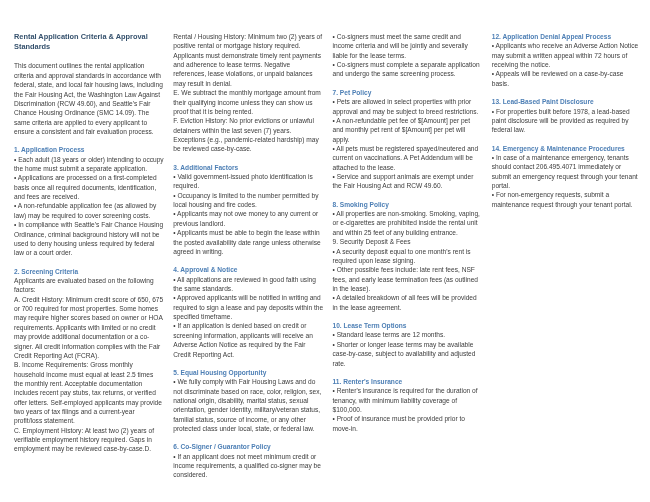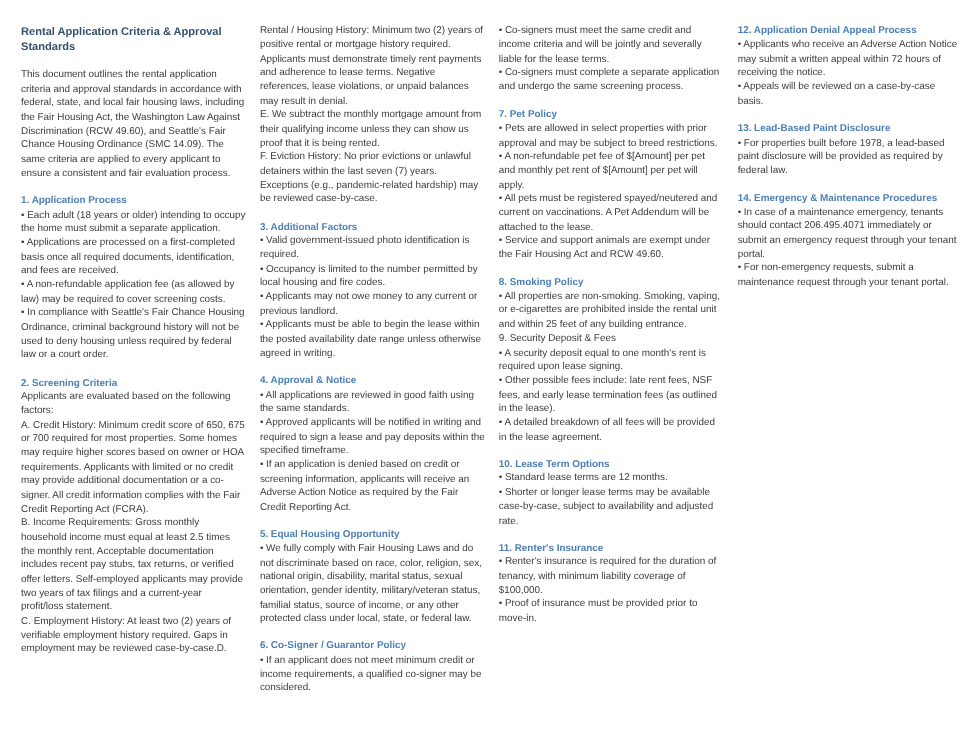--- a/index.html
+++ b/index.html
@@ -11,21 +11,21 @@
   .page {
     width: 650px;
     height: 502px;
     box-sizing: border-box;
     background: var(--bg-color, #ffffff);
     overflow: hidden;
   }
   .doc-columns {
     display: flex;
     gap: 9px;
-    padding: 16px 8px 14px 14px;
+    padding: 32px 8px 14px 14px;
     box-sizing: border-box;
     width: 100%;
     height: 100%;
   }
   .column {
     flex: 1 1 0;
     min-width: 0;
   }
   .block {
     font-size: 6.6px;

